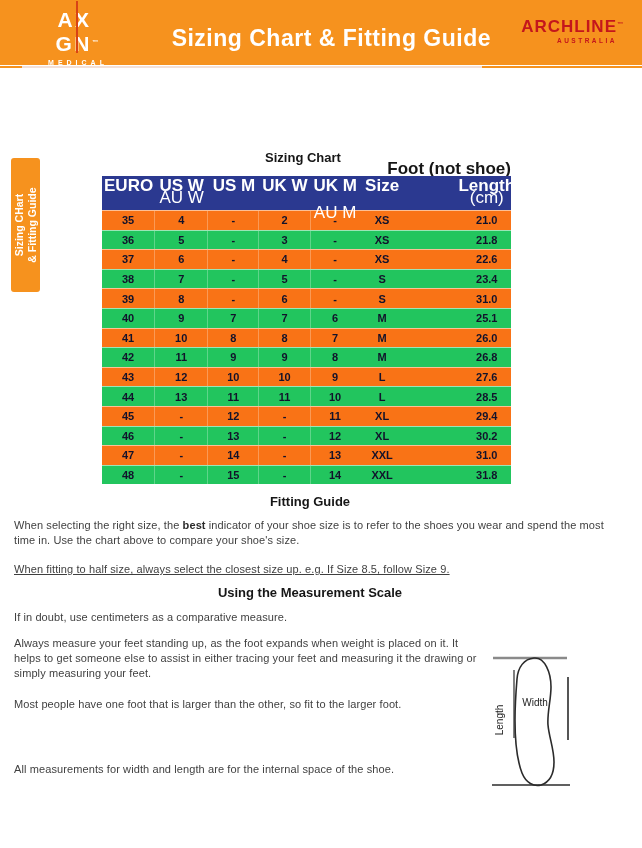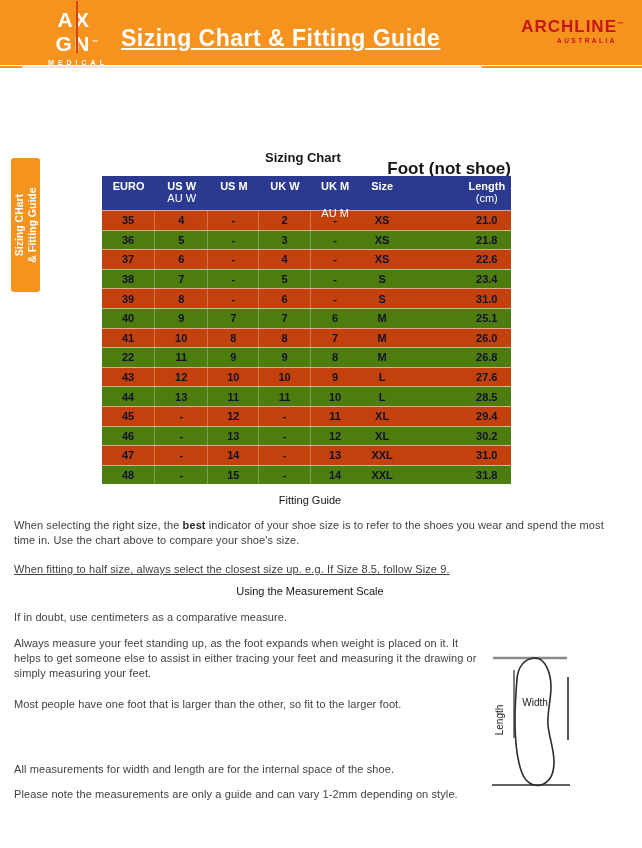--- a/index.html
+++ b/index.html
@@ -7,22 +7,22 @@
         font-family:"Liberation Sans",sans-serif;}
 
   
   .header-bar{position:absolute;left:0;top:0;width:642px;height:65px;background:#F6921E;}
   .axign-logo{position:absolute;left:35px;top:8px;width:86px;text-align:center;color:#fff;}
   .axign-word{position:relative;font-size:21px;font-weight:600;letter-spacing:2.5px;line-height:24px;}
   .axign-word .tm{font-size:6px;vertical-align:top;position:relative;top:-2px;}
   .axign-gap{display:inline-block;width:7px;}
   .axign-line{position:absolute;left:41px;top:-7px;width:2px;height:52px;background:#D84315;}
   .axign-sub{font-size:7px;font-weight:700;letter-spacing:4px;margin-top:3px;}
-  .page-title{position:absolute;left:121px;right:151px;top:25px;text-align:left;color:#ffffff;
-              font-size:23px;font-weight:700;letter-spacing:0.5px;text-decoration:underline;}
+  .page-title{position:absolute;left:121px;right:151px;top:25px;text-align:right;color:#ffffff;
+              font-size:23px;font-weight:700;letter-spacing:0.5px;}
   .archline-logo{position:absolute;right:18px;top:18px;width:125px;text-align:right;color:#C4161C;}
   .archline-word{font-size:17px;font-weight:700;letter-spacing:1px;line-height:18px;}
   .archline-word .tm{font-size:6px;vertical-align:top;position:relative;top:-3px;}
   .archline-sub{font-size:6.5px;font-weight:700;letter-spacing:2.5px;margin-top:1px;padding-right:7px;}
   .header-divider{position:absolute;left:0;top:66px;width:642px;height:2px;
        background:linear-gradient(to right,#F6921E 0 3.5%,#F4E0D6 3.5% 75%,#F6921E 75% 100%);}
 
   
   .side-tab{position:absolute;left:11px;top:158px;width:29px;height:134px;background:#F6921E;border-radius:3px;}
   .side-tab-inner{position:absolute;left:50%;top:50%;width:134px;transform:translate(-50%,-50%) rotate(-90deg);
@@ -31,36 +31,36 @@
   
   .sizing-chart-heading{position:absolute;left:102px;top:150px;width:402px;text-align:center;
        font-size:13px;font-weight:700;color:#161616;}
   .foot-note{position:absolute;right:131px;top:159px;font-size:17px;font-weight:700;color:#161616;}
 
   
   .sizing-table{position:absolute;left:102px;top:176px;width:409px;}
   .thead{display:grid;grid-template-columns:13% 13% 12.5% 12.5% 12% 11% 26%;height:34px;
          background:#2B3990;color:#ffffff;}
   .hcell{display:flex;flex-direction:column;align-items:center;padding-top:4px;
-         font-size:11px;font-weight:700;line-height:12px;}
+         font-size:17px;font-weight:700;line-height:12px;}
   .hcell .l2{font-weight:400;}
   .hcell.offset2 .l2{margin-top:15px;}
   .hcell.c7{padding-left:58px;}
   .trow{display:grid;grid-template-columns:13% 13% 12.5% 12.5% 12% 11% 26%;height:18.6px;
         border-top:1px solid rgba(255,255,255,0.55);}
-  .trow.teal{background:#c2410c;}
-  .trow.lav{background:#4d7c0f;}
+  .trow.teal{background:#f97316;}
+  .trow.lav{background:#22c55e;}
   .tcell{display:flex;align-items:center;justify-content:center;
          font-size:11px;font-weight:700;color:#12122B;}
   .tcell.c1,.tcell.c2,.tcell.c3,.tcell.c4{border-right:1px solid rgba(255,255,255,0.28);}
   .tcell.c7{padding-left:58px;}
 
   
   .sec-heading{position:absolute;left:20px;width:580px;text-align:center;
-       font-size:11px;font-weight:400;color:#161616;}
+       font-size:13px;font-weight:700;color:#161616;}
   .para{position:absolute;left:14px;font-size:11px;line-height:15px;color:#3f3f3f;letter-spacing:0.1px;}
   .para b{color:#2b2b2b;}
 
   
   .foot-diagram{position:absolute;left:488px;top:645px;width:90px;height:150px;}
 </style>
 </head>
 <body>
 
 <div class="page">
@@ -178,21 +178,21 @@
         <div class="trow teal">
           <div class="tcell c1">41</div>
           <div class="tcell c2">10</div>
           <div class="tcell c3">8</div>
           <div class="tcell c4">8</div>
           <div class="tcell c5">7</div>
           <div class="tcell c6">M</div>
           <div class="tcell c7">26.0</div>
         </div>
         <div class="trow lav">
-          <div class="tcell c1">22</div>
+          <div class="tcell c1">42</div>
           <div class="tcell c2">11</div>
           <div class="tcell c3">9</div>
           <div class="tcell c4">9</div>
           <div class="tcell c5">8</div>
           <div class="tcell c6">M</div>
           <div class="tcell c7">26.8</div>
         </div>
         <div class="trow teal">
           <div class="tcell c1">43</div>
           <div class="tcell c2">12</div>
@@ -254,21 +254,20 @@
   <div class="para" style="top:518px;width:600px;">
     <span>When selecting the right size, the </span><b>best</b><span> indicator of your shoe size is to refer to the shoes you wear and spend the most time in. Use the chart above to compare your shoe's size.</span>
   </div>
   <div class="para" style="top:562px;width:600px;text-decoration:underline;">When fitting to half size, always select the closest size up. e.g. If Size 8.5, follow Size 9.</div>
 
   <div class="sec-heading" style="top:585px;text-align:center;">Using the Measurement Scale</div>
   <div class="para" style="top:636px;width:468px;">Always measure your feet standing up, as the foot expands when weight is placed on it. It helps to get someone else to assist in either tracing your feet and measuring it the drawing or simply measuring your feet.</div>
   <div class="para" style="top:610px;width:560px;">If in doubt, use centimeters as a comparative measure.</div>
   <div class="para" style="top:697px;width:520px;">Most people have one foot that is larger than the other, so fit to the larger foot.</div>
   <div class="para" style="top:762px;width:560px;">All measurements for width and length are for the internal space of the shoe.</div>
-  <div class="para" style="top:787px;width:445px;">Please note the measurements are only a guide and can vary 1-2mm depending on style.</div>
 
   <svg class="foot-diagram" viewBox="0 0 90 150">
     <line x1="5" y1="13" x2="79" y2="13" stroke="#8a8a8a" stroke-width="2.5"></line>
     <line x1="4" y1="140" x2="82" y2="140" stroke="#2b2b2b" stroke-width="1.4"></line>
     <path d="M46,13 C36,14 30,22 29,34 C28,46 27,60 27,75 C27,95 29,115 34,128 C38,138 46,142 53,140 C62,137 66,128 66,117 C66,104 61,92 60,80 C59,68 63,55 63,42 C63,28 57,12 46,13 Z" fill="none" stroke="#2b2b2b" stroke-width="1.6"></path>
     <line x1="26" y1="25" x2="26" y2="93" stroke="#2b2b2b" stroke-width="1.2"></line>
     <line x1="80" y1="32" x2="80" y2="95" stroke="#2b2b2b" stroke-width="1.6"></line>
     <text x="47" y="61" font-size="10" fill="#222" text-anchor="middle" font-family="Liberation Sans, sans-serif">Width</text>
     <text x="15" y="75" font-size="10" fill="#222" text-anchor="middle" font-family="Liberation Sans, sans-serif" transform="rotate(-90 15 75)">Length</text>
   </svg>

